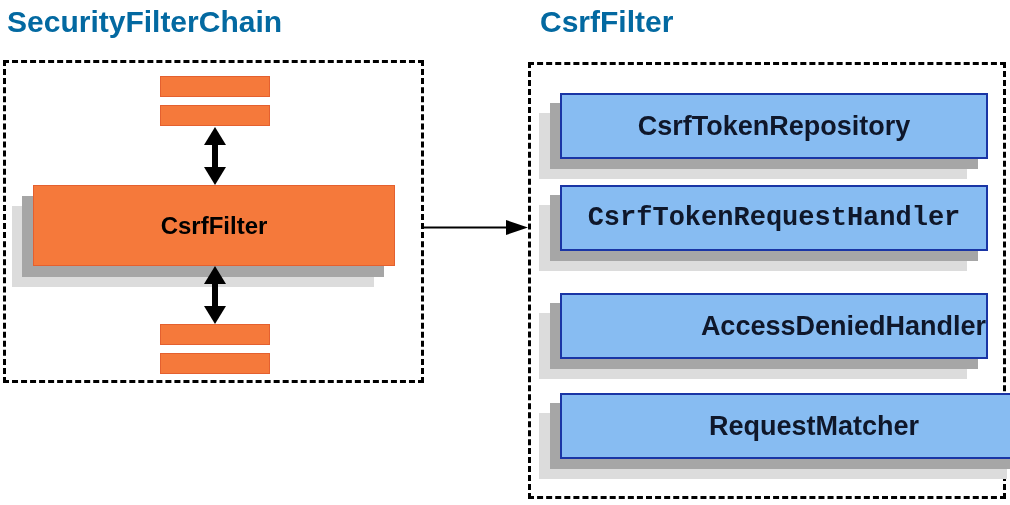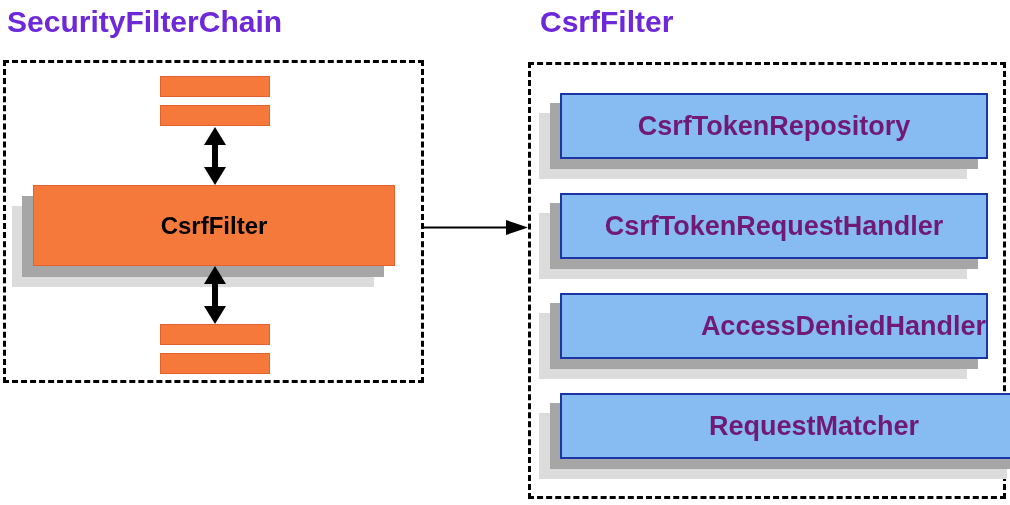--- a/index.html
+++ b/index.html
@@ -13,21 +13,21 @@
     width: 1010px;
     height: 505px;
     background: #ffffff;
     overflow: hidden;
   }
   .title {
     position: absolute;
     margin: 0;
     font-size: 30px;
     font-weight: bold;
-    color: #6d28d9;
+    color: #0369a1;
     white-space: nowrap;
   }
   .title-left { left: 7px; top: 5px; }
   .title-right { left: 540px; top: 5px; }
 
   .dashed-box {
     position: absolute;
     border: 3px dashed #000000;
     background: transparent;
   }
@@ -91,25 +91,25 @@
     border: 2px solid var(--blue-border, #1a35a5);
     box-shadow: -10px 10px 0 0 var(--shadow-dark, #a6a6a6),
                 -21px 20px 0 0 var(--shadow-light, #dcdcdc);
     display: flex;
     align-items: center;
     justify-content: center;
   }
   .component-box .label {
     font-size: 27px;
     font-weight: bold;
-    color: #701a75;
+    color: #0f172a;
     white-space: nowrap;
   }
   .comp-0 { top: 28px; }
-  .comp-1 { top: 128px; }
+  .comp-1 { top: 120px; font-family: Liberation Mono, monospace; }
   .comp-2 { top: 228px; justify-content: flex-end; }
   .comp-3 { top: 328px; padding-left: 40px; }
 
   svg { display: block; }
 </style>
 </head>
 <body>
 
 <div class="canvas">
 

